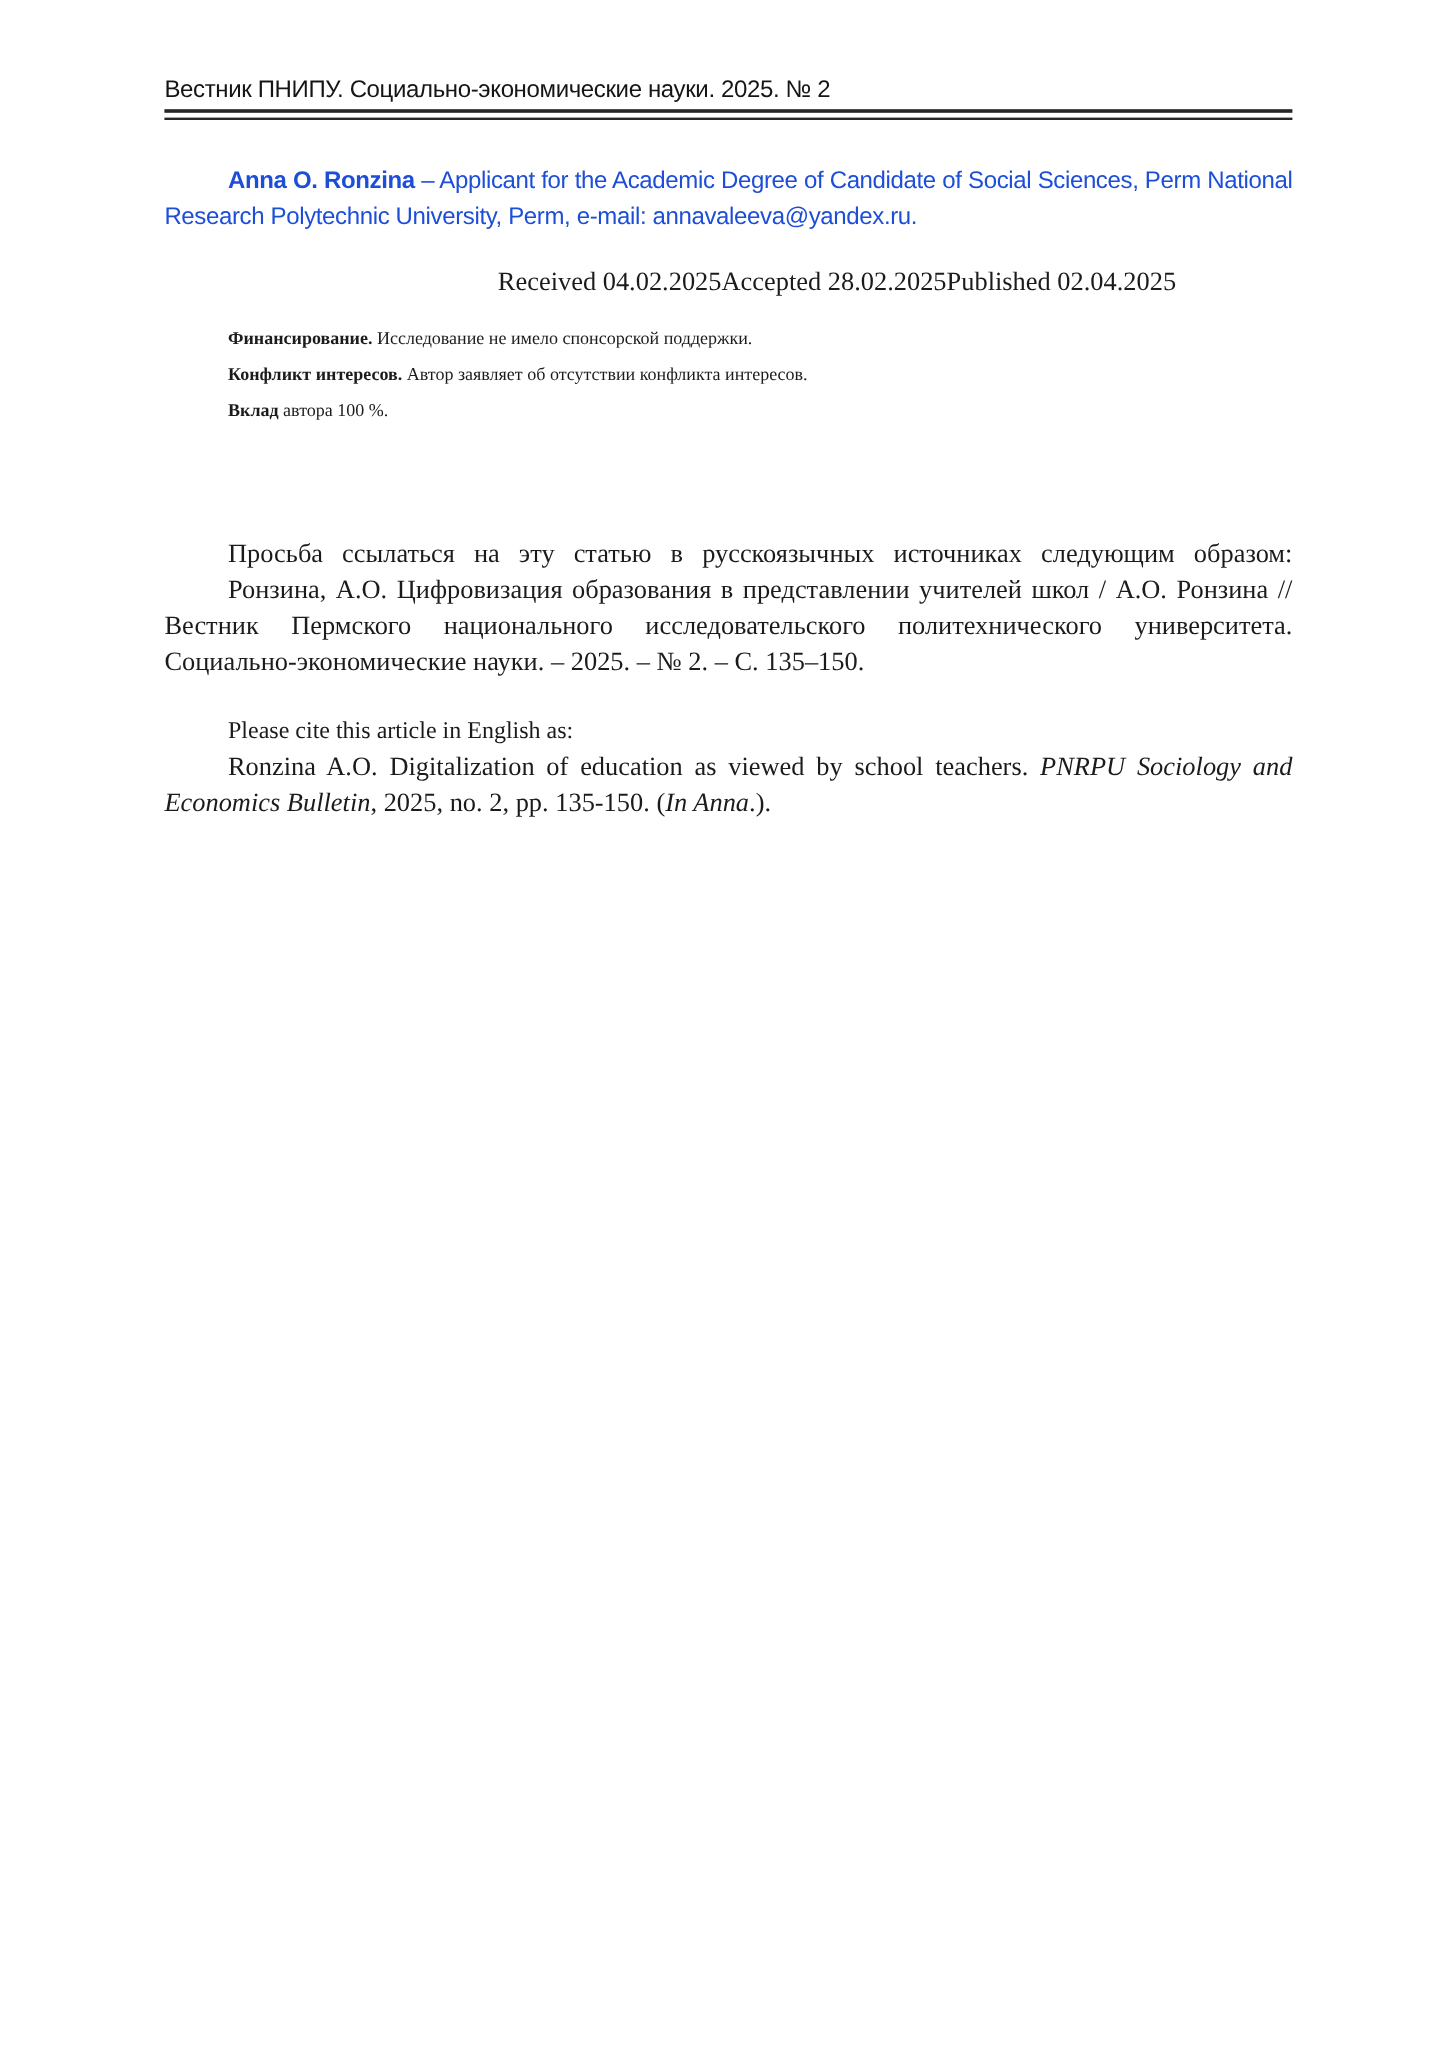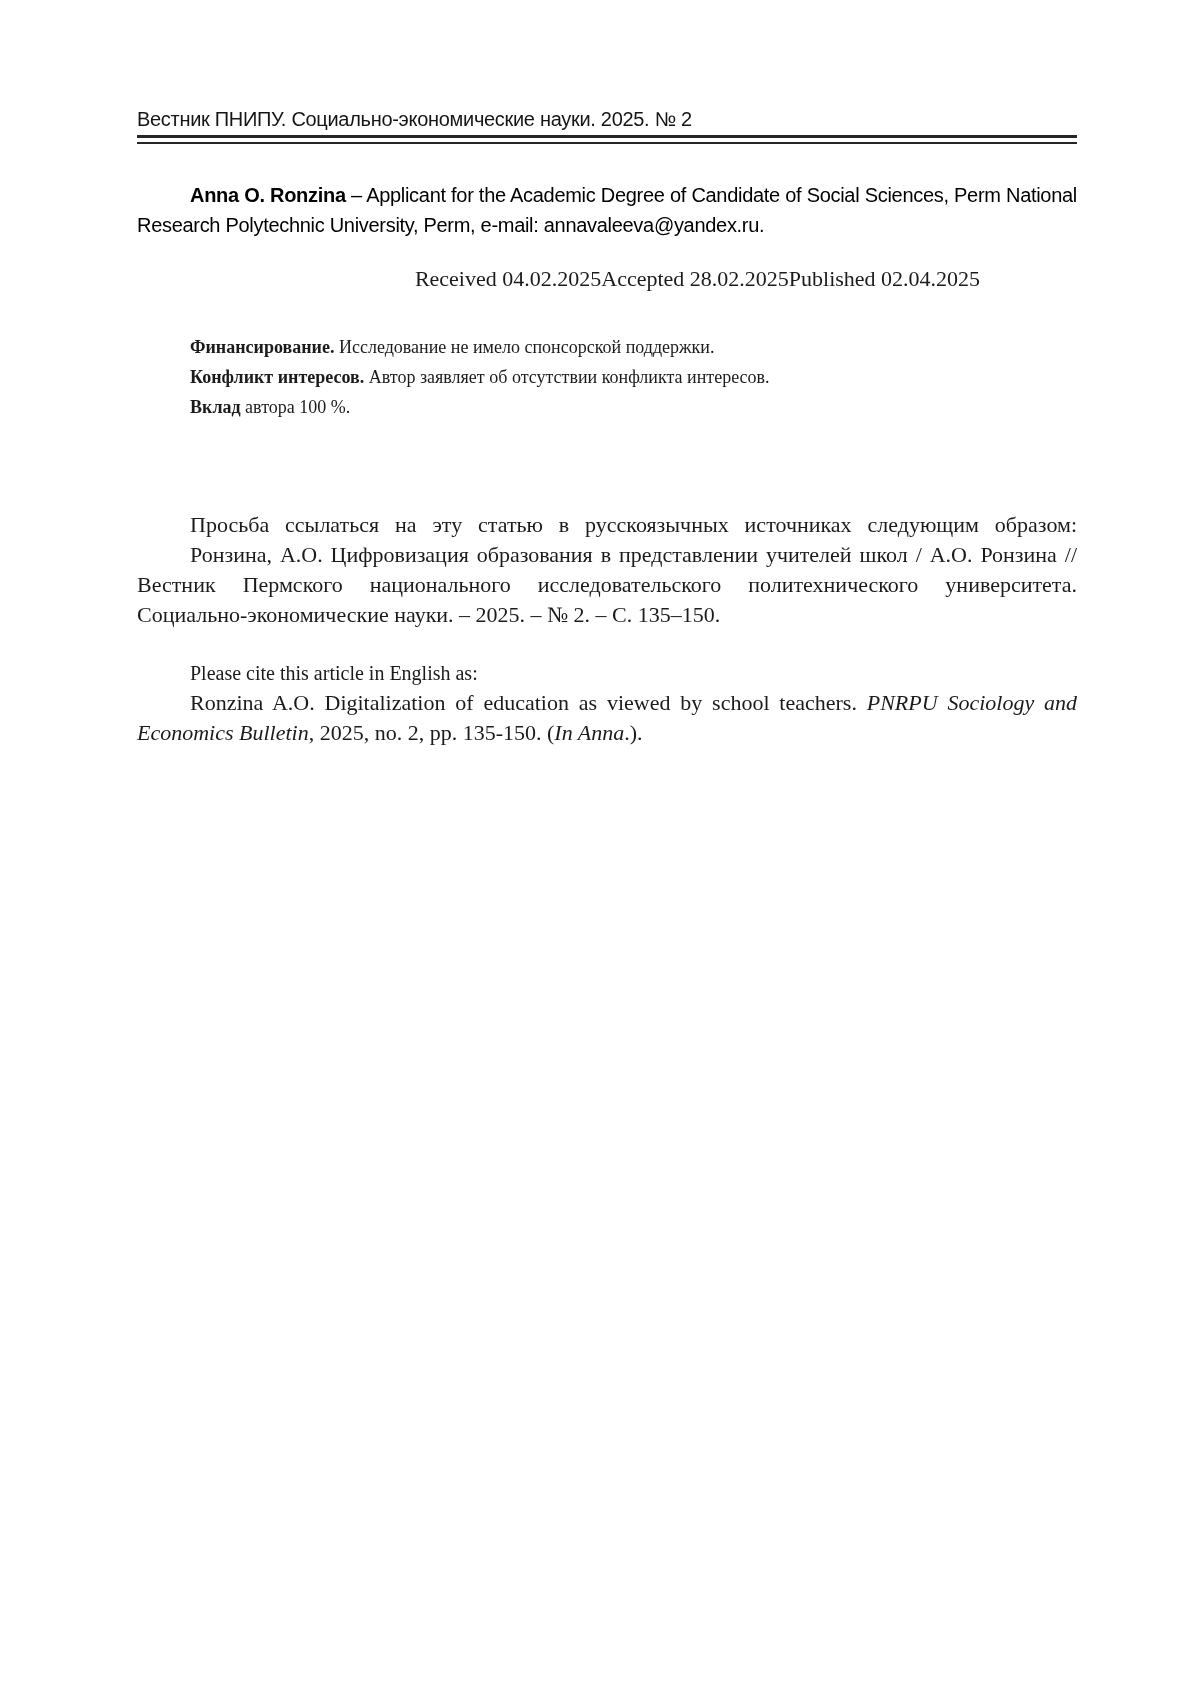--- a/index.html
+++ b/index.html
@@ -6,21 +6,21 @@
     margin: 0;
     padding: 0;
     background: #ffffff;
   }
   .page {
     position: relative;
     width: 1200px;
     height: 1262px;
     background: #ffffff;
     box-sizing: border-box;
-    padding-top: 108px;
+    padding-top: 64px;
     color: #1b1b1b;
     font-family: "Liberation Serif", serif;
     overflow: hidden;
   }
   .content {
     padding-left: 137px;
     padding-right: 123px;
   }
   p { margin: 0; }
 
@@ -41,39 +41,39 @@
 
   
   .author-para {
     margin-top: 36px;
     font-family: "Liberation Sans", sans-serif;
     font-size: 20px;
     line-height: 30px;
     letter-spacing: -0.3px;
     text-align: justify;
     text-indent: 53px;
-    color: #000000;
+    color: #1d4ed8;
   }
   .author-para b { font-weight: bold; }
 
   
   .dates-row {
     margin-top: 24px;
     padding-left: 195px;
     padding-right: 14px;
     display: flex;
     justify-content: center;
     font-size: 22px;
     line-height: 30px;
   }
 
   
   .declarations {
-    margin-top: 38px;
-    font-size: 18px;
+    margin-top: 18px;
+    font-size: 15px;
     line-height: 30px;
   }
   .declarations p { text-indent: 53px; }
   .declarations b { font-weight: bold; }
 
   
   .cite-ru { margin-top: 88px; }
   .cite-intro-ru {
     font-size: 22px;
     line-height: 30px;

